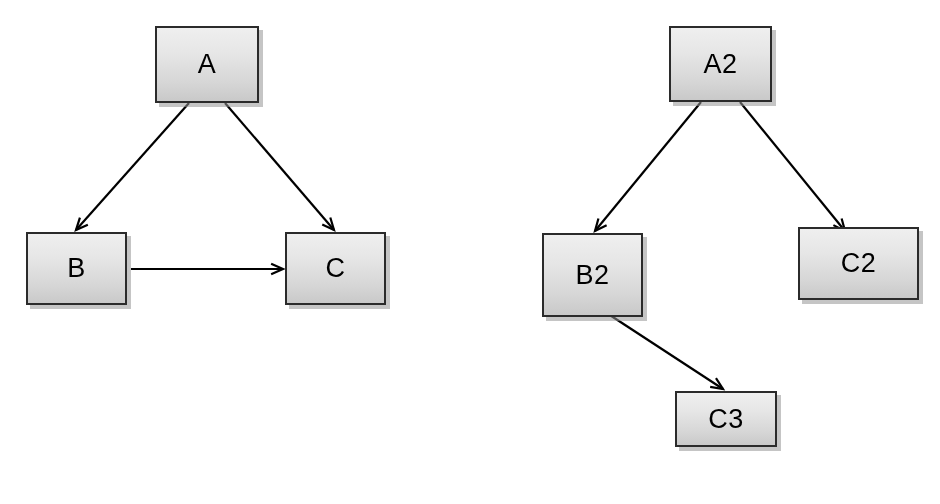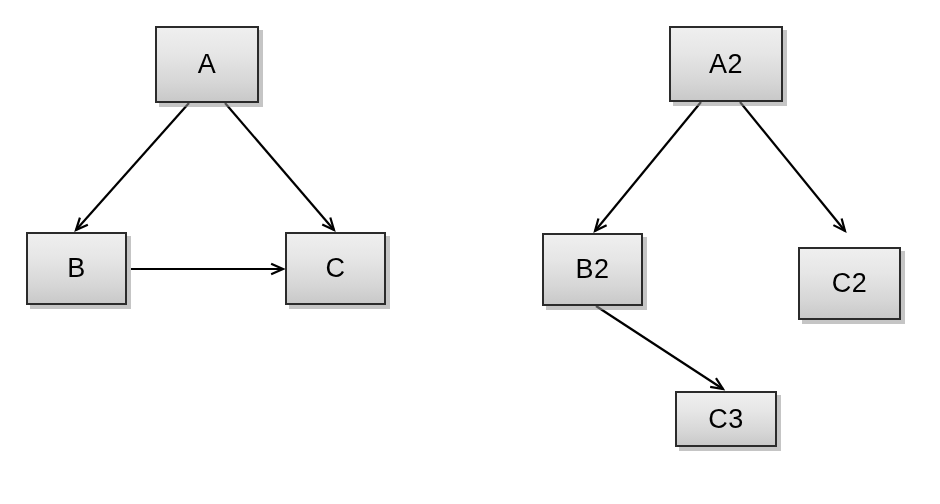--- a/index.html
+++ b/index.html
@@ -71,27 +71,27 @@
   <div id="node-layer">
       <div class="node" style="left: 155px; top: 26px; width: 104px; height: 77px;">
         <span class="node-label">A</span>
       </div>
       <div class="node" style="left: 26px; top: 232px; width: 101px; height: 73px;">
         <span class="node-label">B</span>
       </div>
       <div class="node" style="left: 285px; top: 232px; width: 101px; height: 73px;">
         <span class="node-label">C</span>
       </div>
-      <div class="node" style="left: 669px; top: 26px; width: 114px; height: 76px;">
+      <div class="node" style="left: 669px; top: 26px; width: 103px; height: 76px;">
         <span class="node-label">A2</span>
       </div>
-      <div class="node" style="left: 542px; top: 233px; width: 101px; height: 73px;">
+      <div class="node" style="left: 542px; top: 233px; width: 101px; height: 84px;">
         <span class="node-label">B2</span>
       </div>
-      <div class="node" style="left: 798px; top: 247px; width: 103px; height: 73px;">
+      <div class="node" style="left: 798px; top: 227px; width: 121px; height: 73px;">
         <span class="node-label">C2</span>
       </div>
       <div class="node" style="left: 675px; top: 391px; width: 102px; height: 56px;">
         <span class="node-label">C3</span>
       </div>
     </div>
 
 </div>
 
 </body></html>

